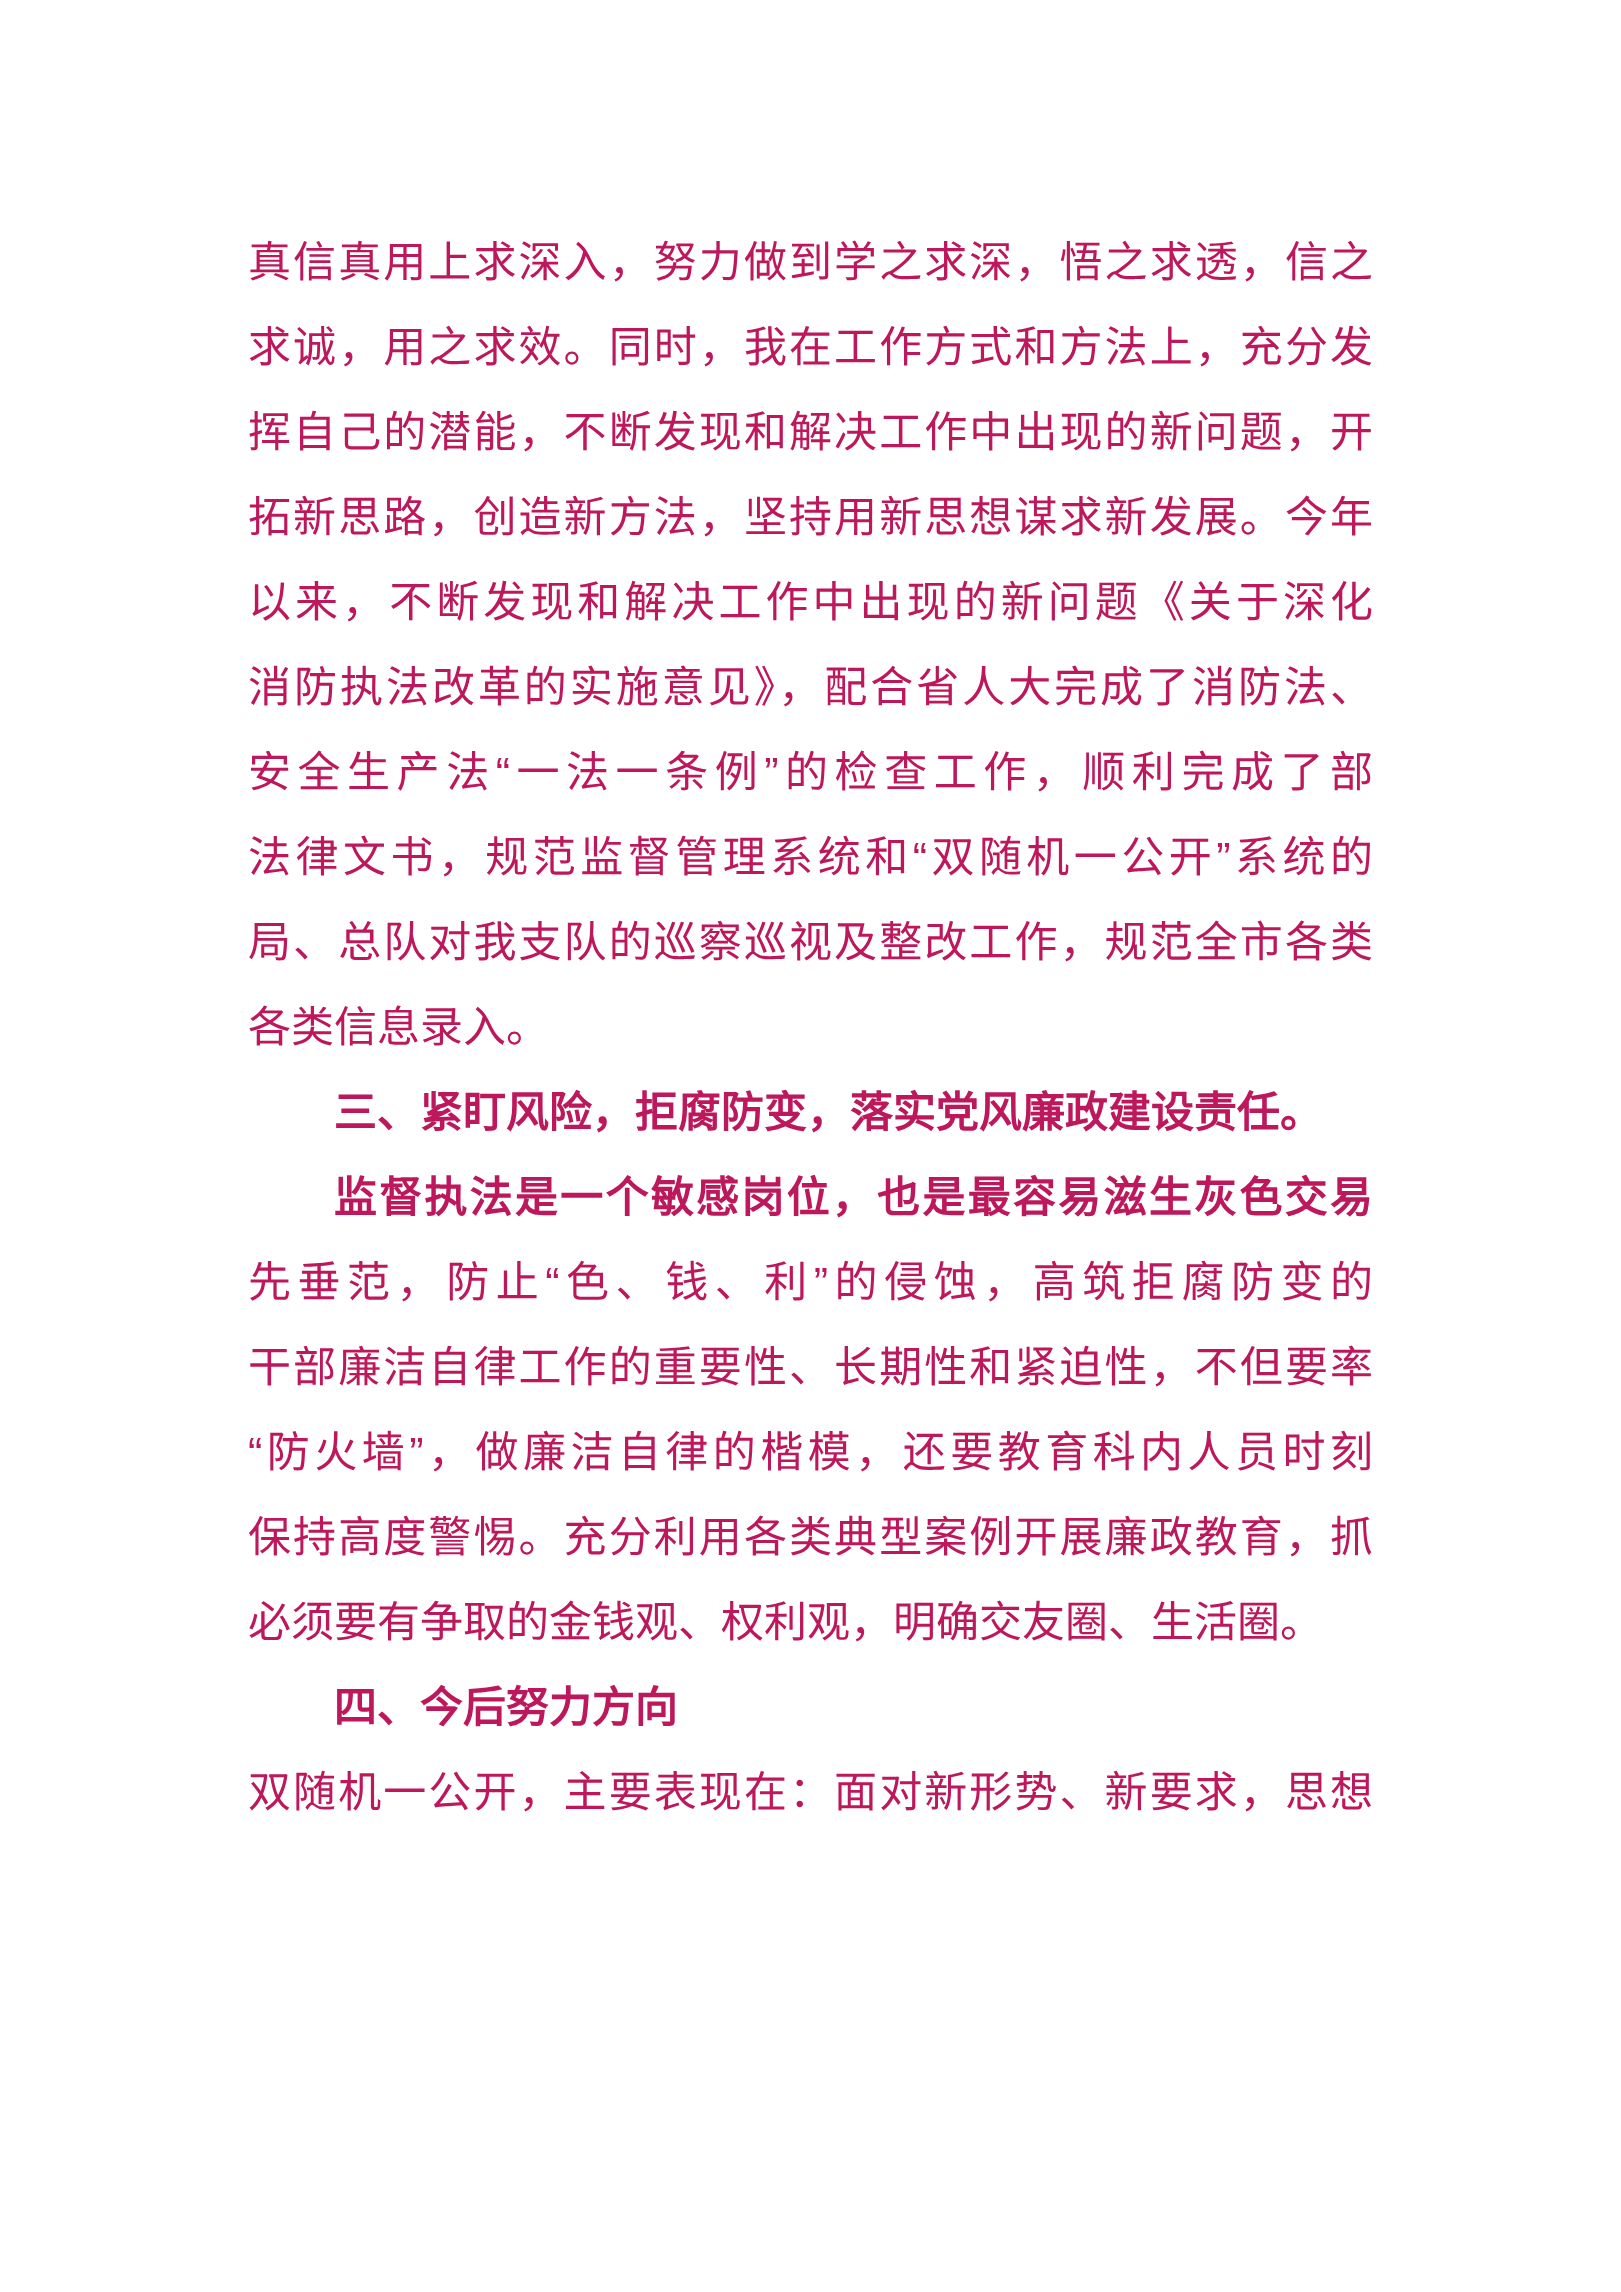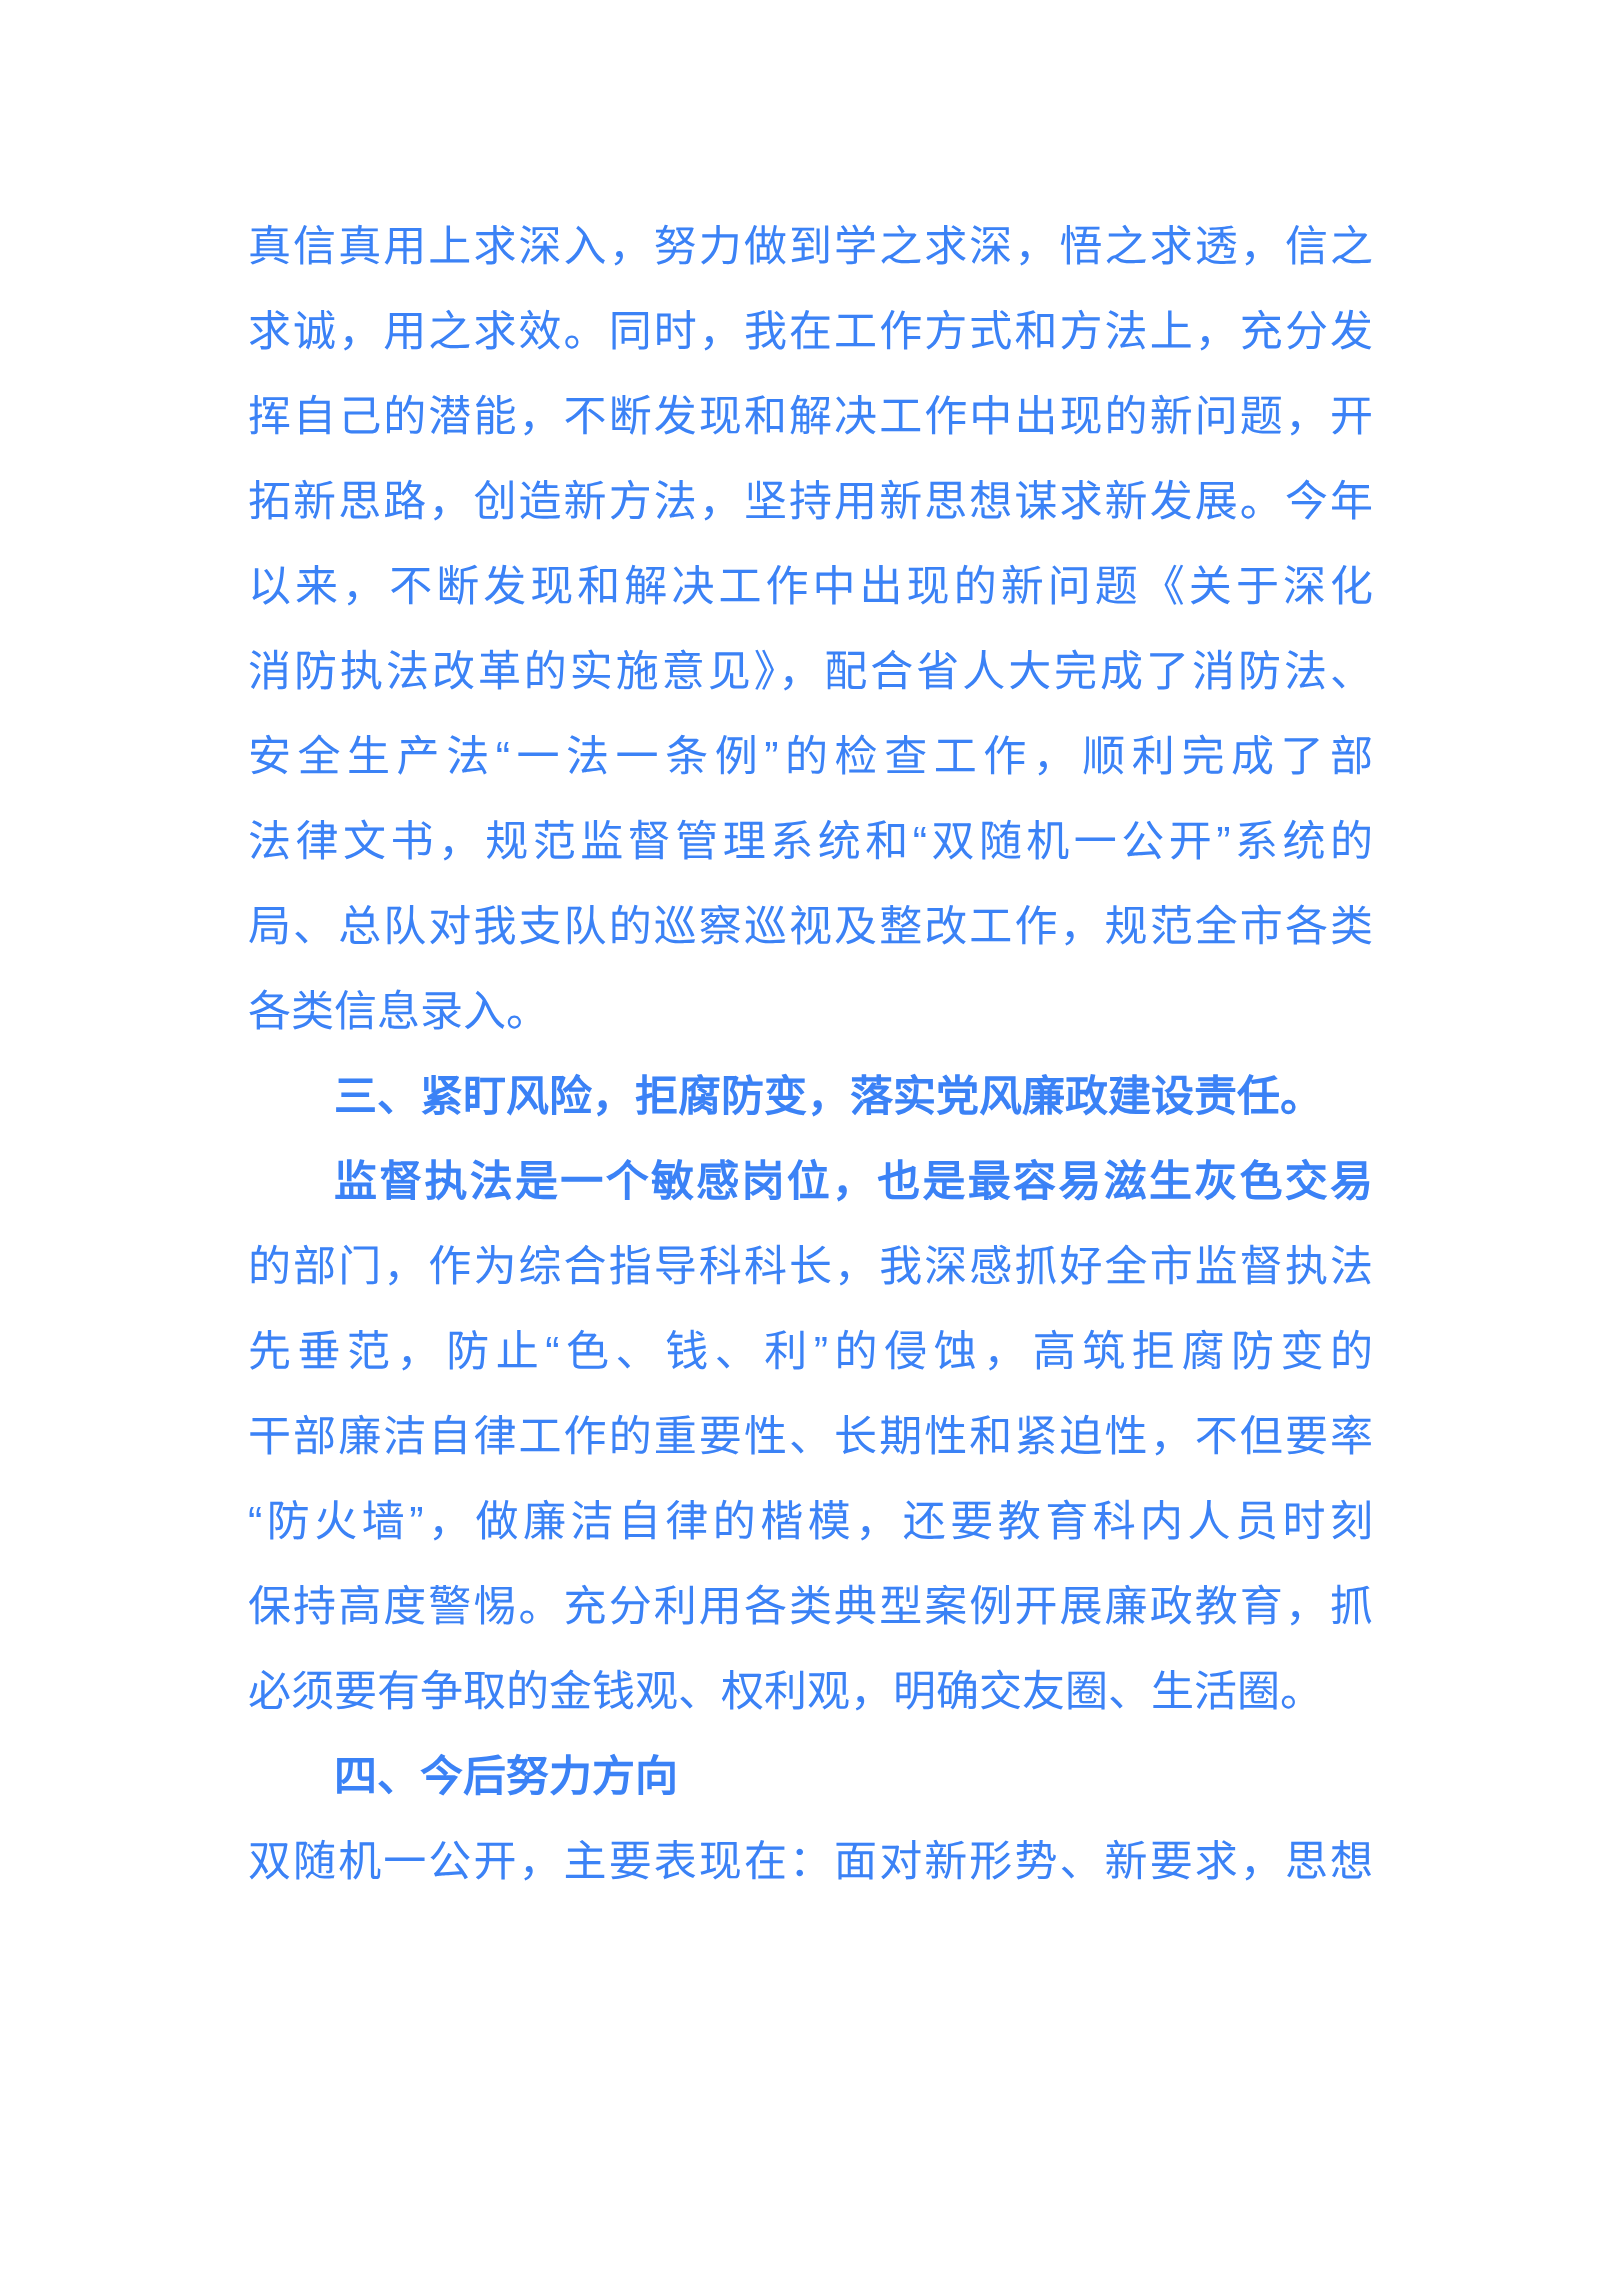--- a/index.html
+++ b/index.html
@@ -11,23 +11,23 @@
     position: relative;
     width: 1621px;
     height: 2293px;
     background: #ffffff;
     overflow: hidden;
     font-family: "Liberation Sans", sans-serif;
   }
   .textblock {
     position: absolute;
     left: 248px;
-    top: 204px;
+    top: 220px;
     width: 1125px;
-    color: #3b82f6;
+    color: #be185d;
     font-size: 43px;
     line-height: 85px;
     font-weight: 400;
     letter-spacing: 0;
   }
   .line {
     height: 85px;
     overflow: visible;
   }
   .fill {
@@ -49,21 +49,20 @@
     <div class="line fill">挥自己的潜能，不断发现和解决工作中出现的新问题，开</div>
     <div class="line fill">拓新思路，创造新方法，坚持用新思想谋求新发展。今年</div>
     <div class="line fill">以来，不断发现和解决工作中出现的新问题《关于深化</div>
     <div class="line fill">消防执法改革的实施意见》，配合省人大完成了消防法、</div>
     <div class="line fill">安全生产法“一法一条例”的检查工作，顺利完成了部</div>
     <div class="line fill">法律文书，规范监督管理系统和“双随机一公开”系统的</div>
     <div class="line fill">局、总队对我支队的巡察巡视及整改工作，规范全市各类</div>
     <div class="line">各类信息录入。</div>
     <div class="line indent">三、紧盯风险，拒腐防变，落实党风廉政建设责任。</div>
     <div class="line indent fill">监督执法是一个敏感岗位，也是最容易滋生灰色交易</div>
-    <div class="line fill">的部门，作为综合指导科科长，我深感抓好全市监督执法</div>
     <div class="line fill">先垂范，防止“色、钱、利”的侵蚀，高筑拒腐防变的</div>
     <div class="line fill">干部廉洁自律工作的重要性、长期性和紧迫性，不但要率</div>
     <div class="line fill">“防火墙”，做廉洁自律的楷模，还要教育科内人员时刻</div>
     <div class="line fill">保持高度警惕。充分利用各类典型案例开展廉政教育，抓</div>
     <div class="line">必须要有争取的金钱观、权利观，明确交友圈、生活圈。</div>
     <div class="line indent">四、今后努力方向</div>
     <div class="line fill">双随机一公开，主要表现在：面对新形势、新要求，思想</div>
   </div>
 </div>
 

